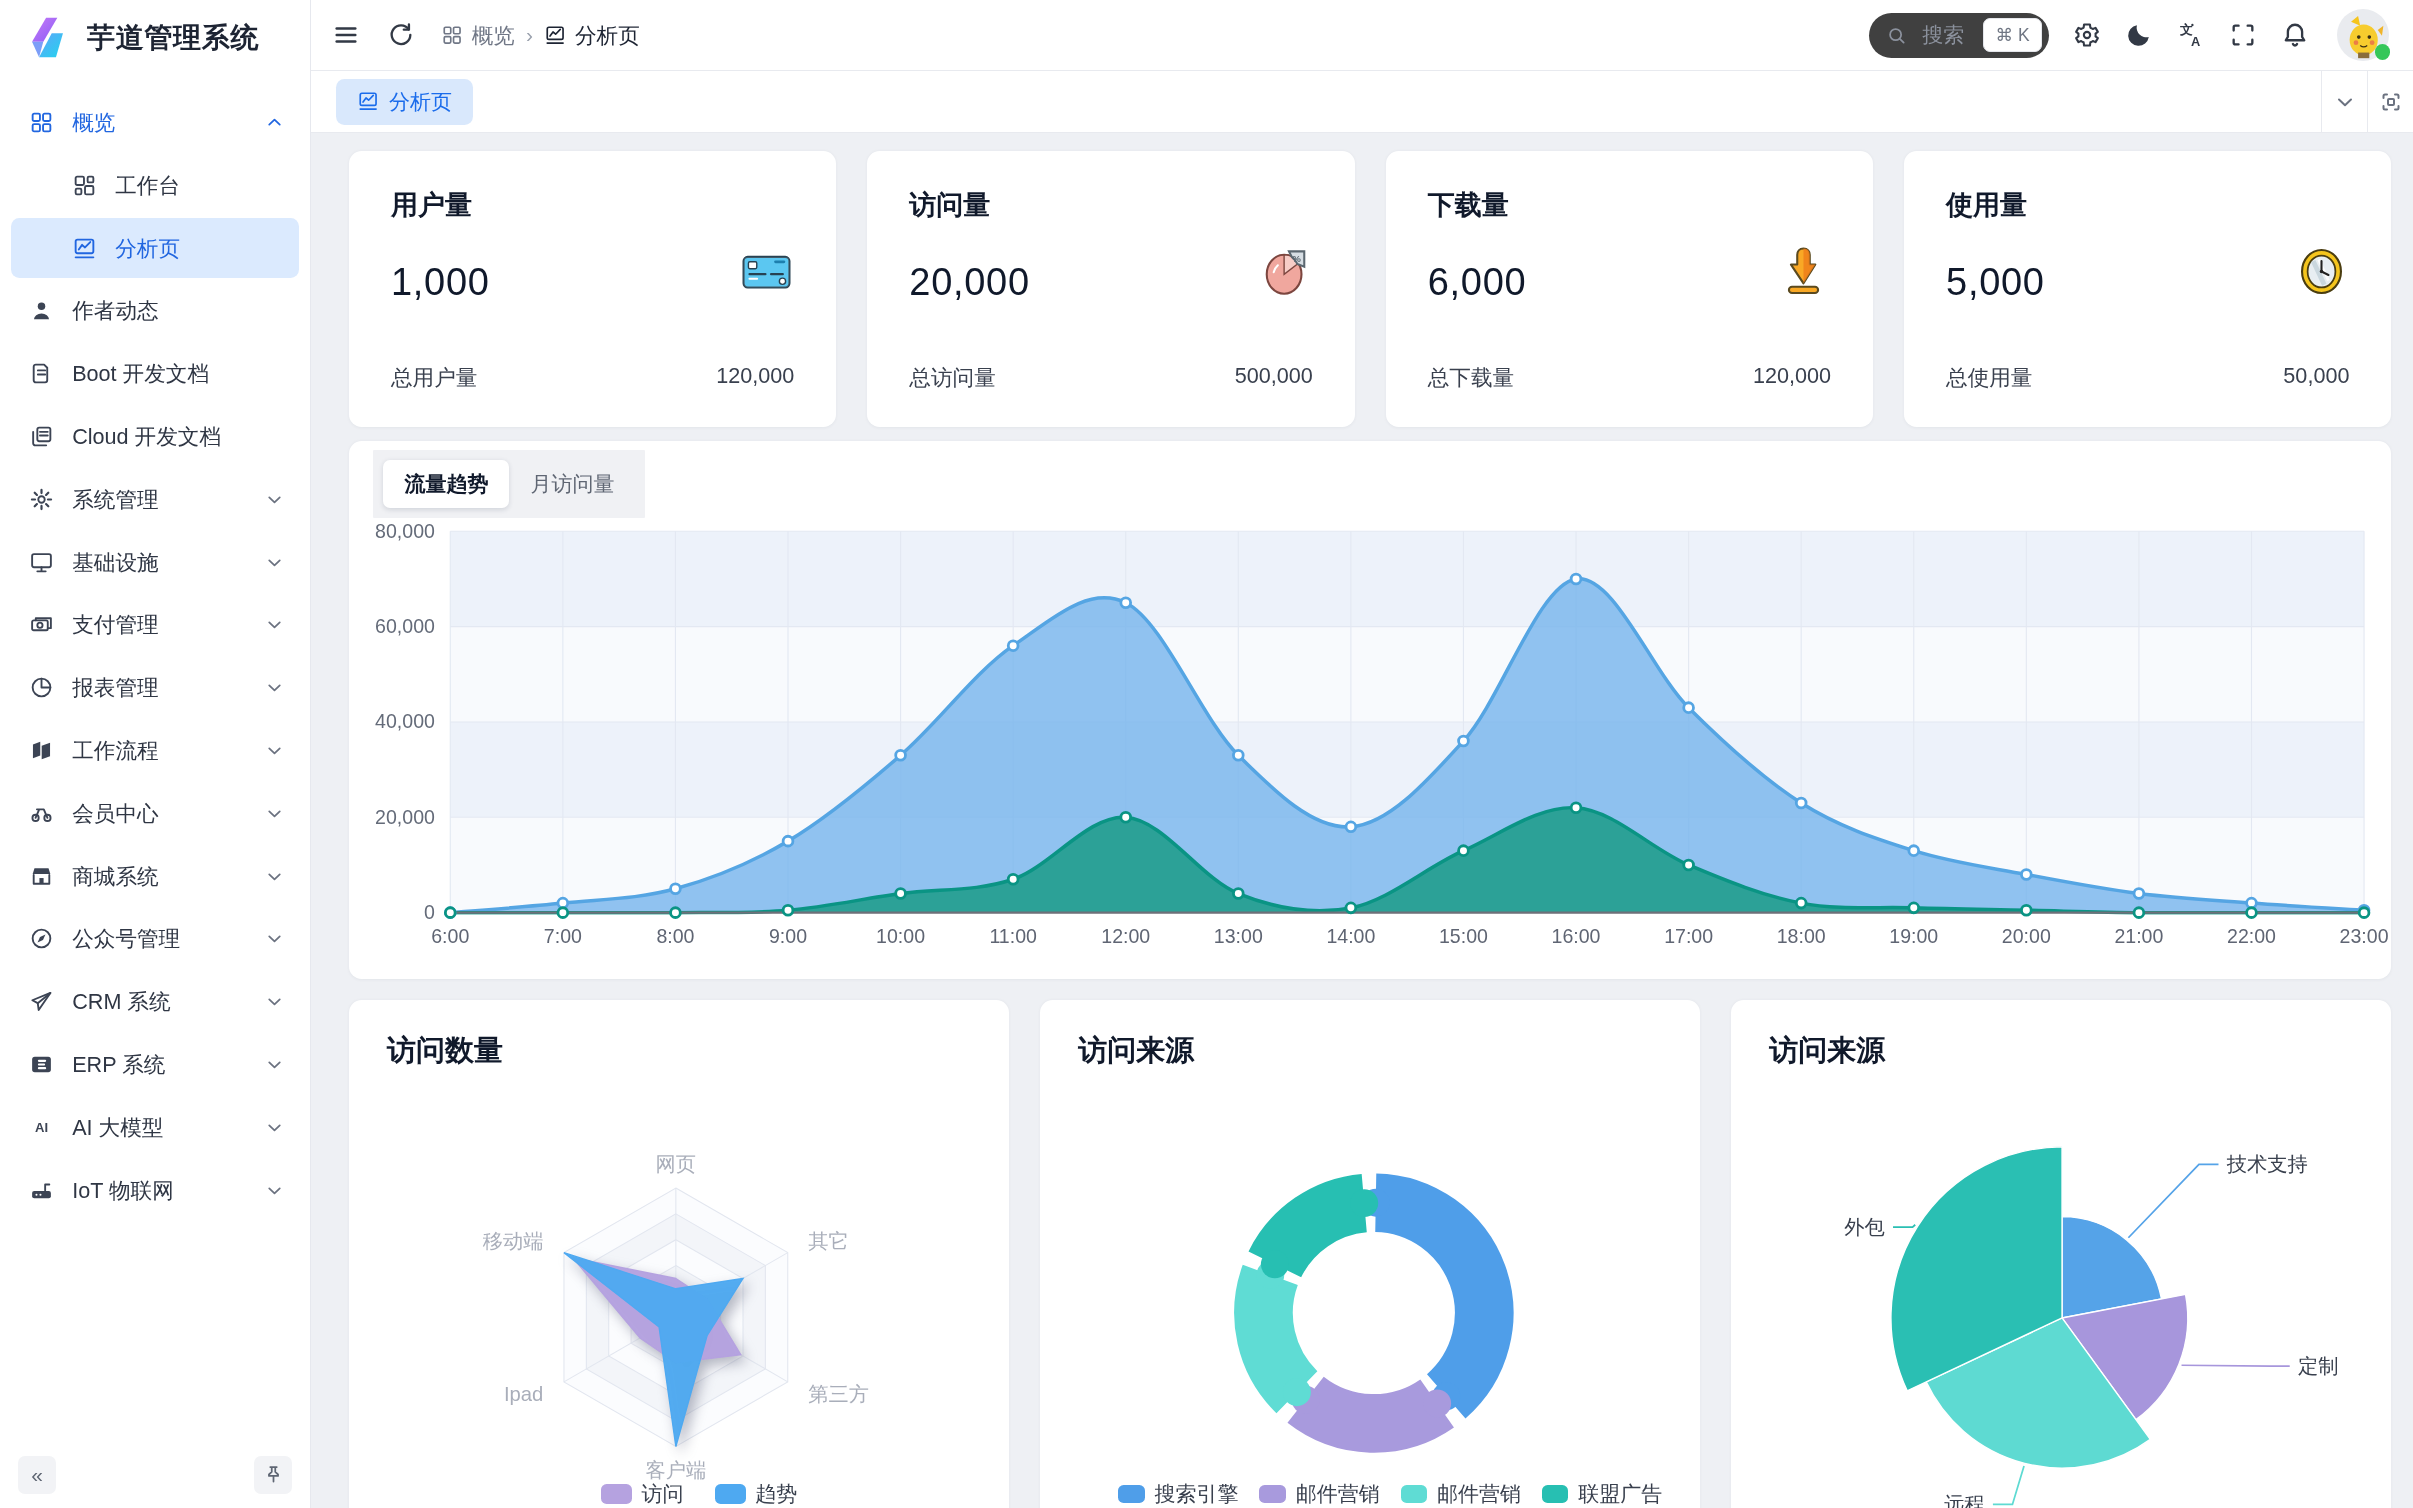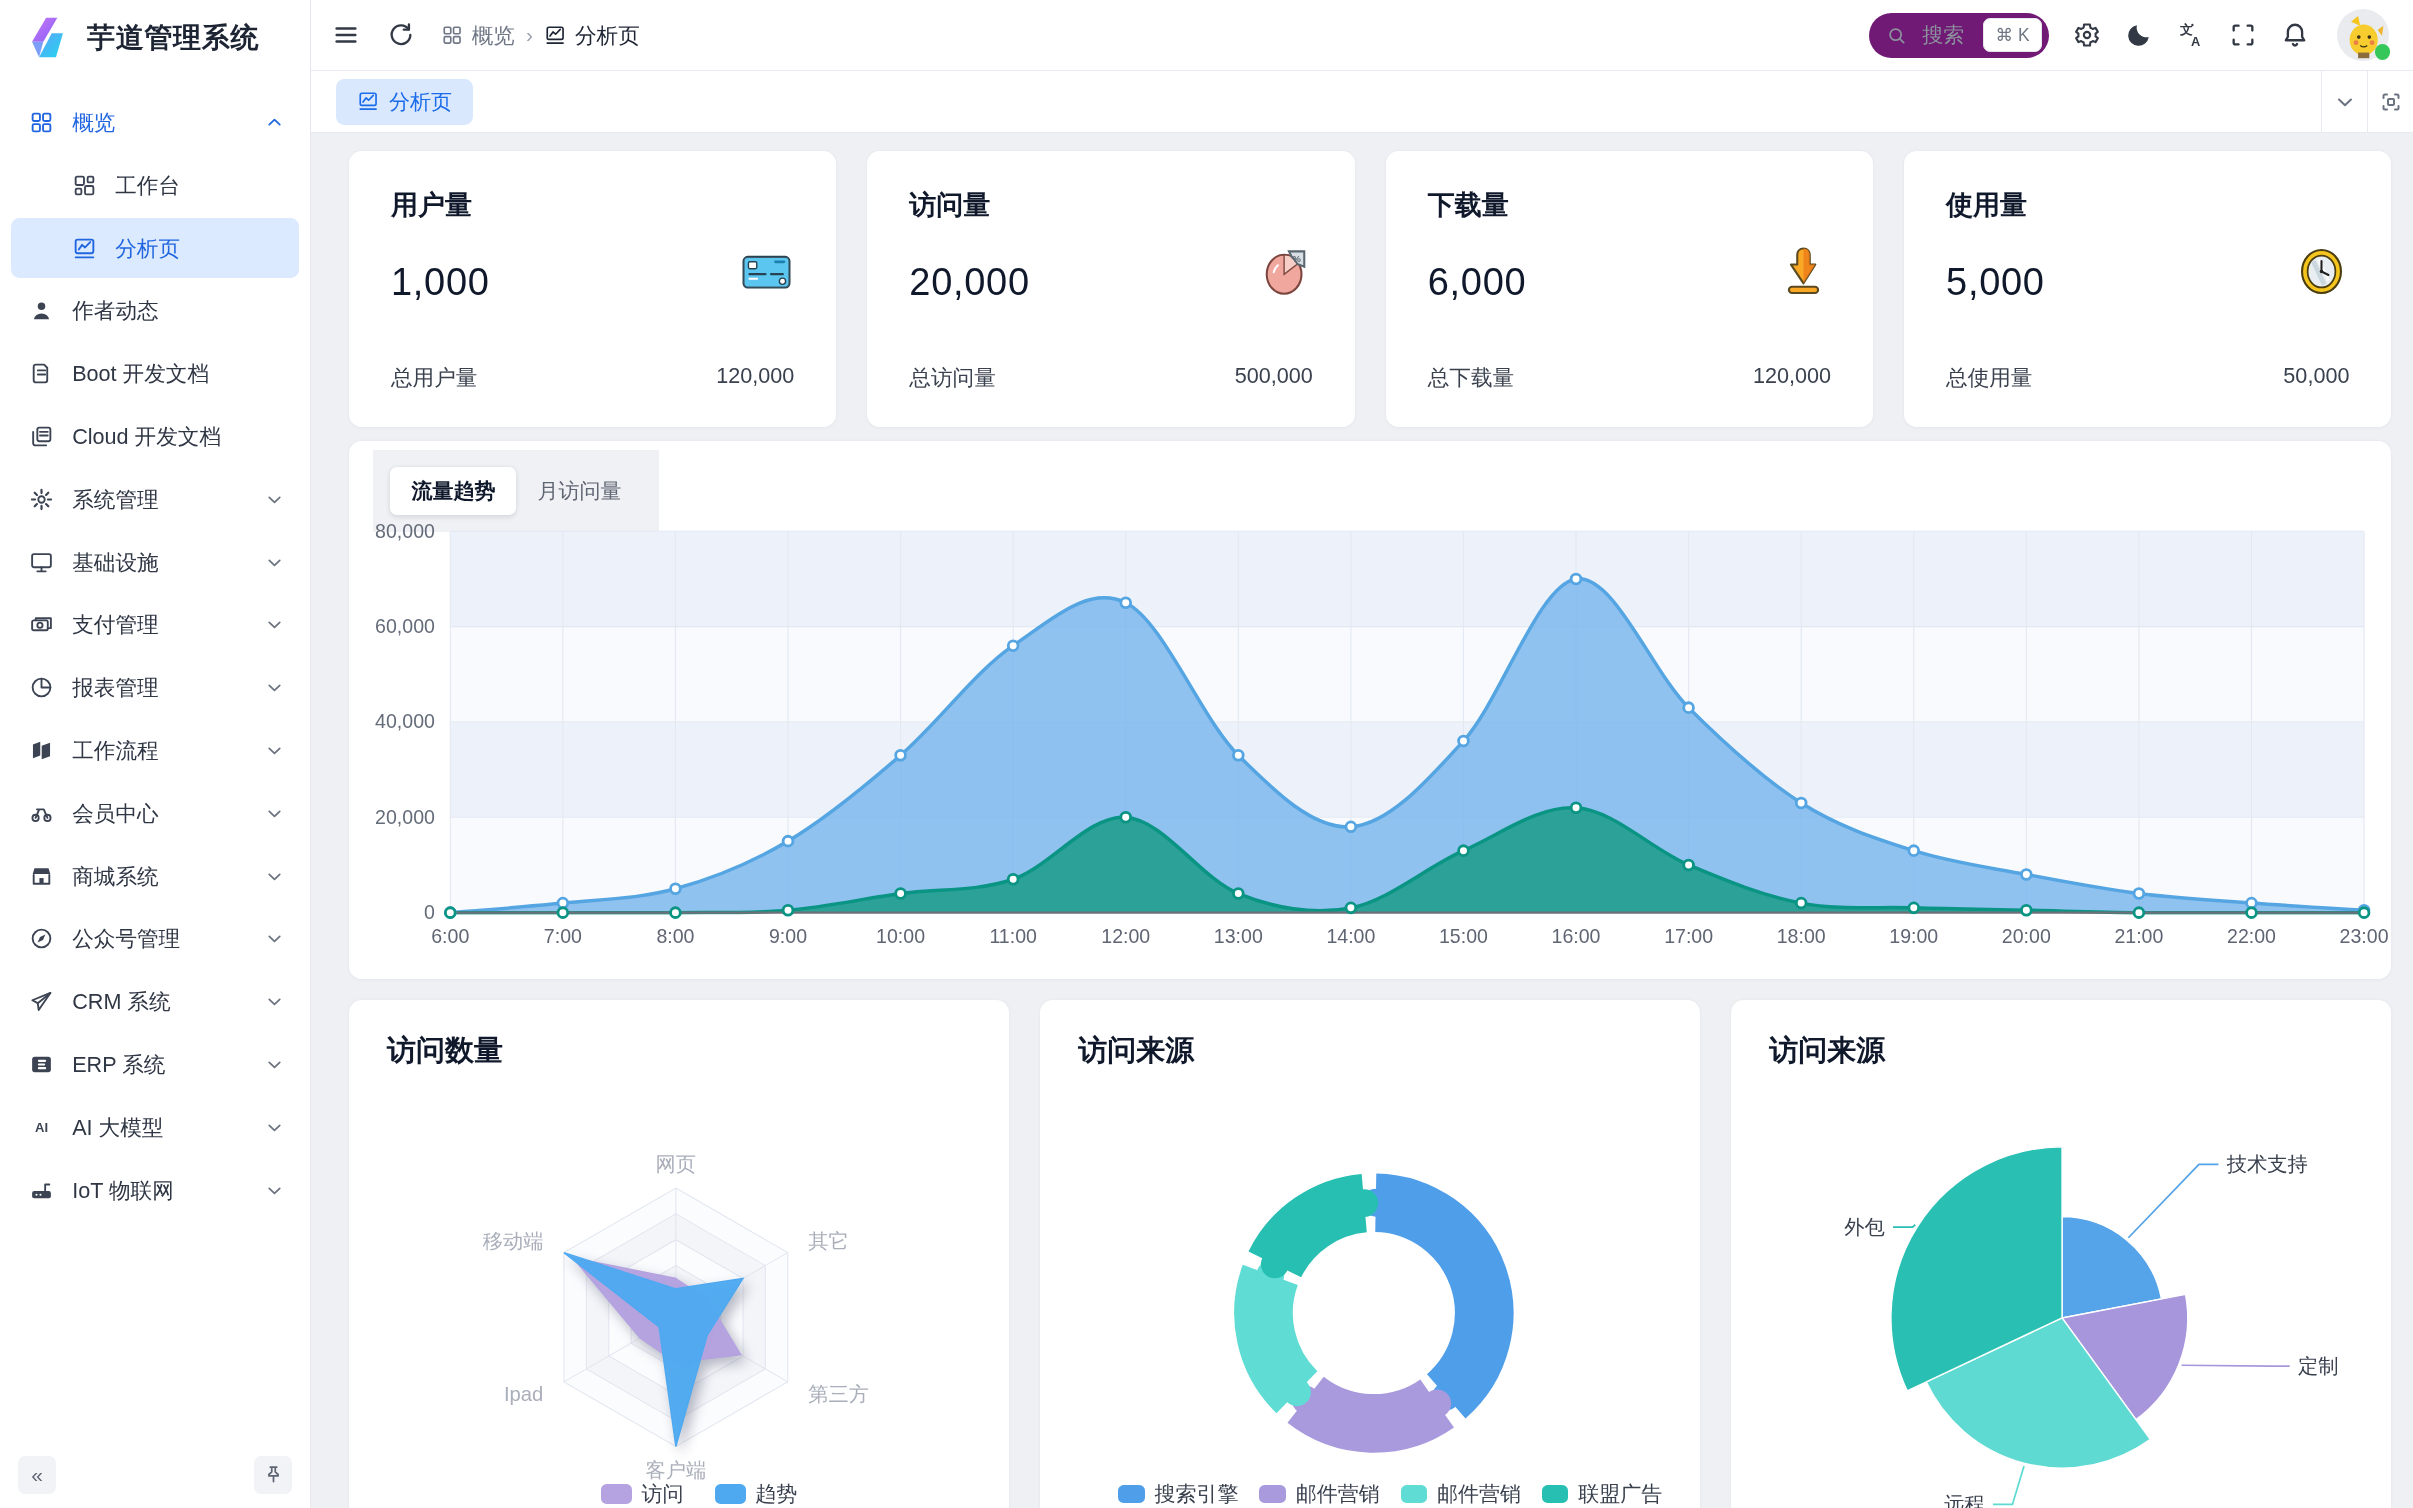--- a/index.html
+++ b/index.html
@@ -52,21 +52,21 @@
   .tb-iconbtn svg{width:28px;height:28px}
   .breadcrumb{display:flex;align-items:center;gap:11.2px;font-size:21.6px}
   .bc-item{display:flex;align-items:center;gap:8.4px;cursor:pointer}
   .bc-item .bc-ic{width:22.3px;height:22.3px;display:flex}
   .bc-item .bc-ic svg{width:22.3px;height:22.3px}
   .bc-dim{color:#707786}
   .bc-cur{color:#1d2433}
   .bc-sep{color:#9aa1ad;font-size:21px}
   .tb-right{display:flex;align-items:center;gap:24px}
   .search-pill{
-    display:flex;align-items:center;gap:15px;background:#701a75;border-radius:24px;
+    display:flex;align-items:center;gap:15px;background:#404040;border-radius:24px;
     height:45px;padding:0 7px 0 17px;cursor:pointer;min-width:147px;
   }
   .search-pill .sp-ic{width:21px;height:21px;color:#8b919d}
   .search-pill .sp-ic svg{width:21px;height:21px}
   .sp-text{font-size:21px;color:#8b919d}
   .sp-kbd{
     background:#fff;border:0.7px solid #e4e6eb;border-radius:7px;font-size:17.5px;color:#6f7683;
     padding:5.6px 11.2px;margin-left:4.2px;white-space:nowrap;
   }
   .avatar-wrap{position:relative;width:52px;height:52px;margin-left:4.2px;cursor:pointer}
@@ -97,21 +97,21 @@
   .stats-row{display:grid;grid-template-columns:repeat(4,1fr);gap:31px;height:276px;margin-bottom:14px}
   .stat-card{position:relative;background:#fff;border-radius:12.6px;box-shadow:0 0.7px 3.5px rgba(20,30,60,.05)}
   .stat-title{position:absolute;left:42px;top:36px;font-size:27px;font-weight:700;color:#10192b}
   .stat-value{position:absolute;left:42px;top:110px;font-size:38px;color:#10192b;letter-spacing:0.7px}
   .stat-ic{position:absolute;right:41px;top:92px;width:57px;height:57px}
   .stat-ic svg{width:57px;height:57px}
   .stat-footer{position:absolute;left:42px;right:42px;bottom:35px;display:flex;justify-content:space-between;font-size:21.6px;color:#39404e}
   
   .trend-card{position:relative;background:#fff;border-radius:12.6px;height:538px;margin-bottom:21px;box-shadow:0 0.7px 3.5px rgba(20,30,60,.05)}
   .seg-group{
-    position:absolute;left:24.4px;top:9px;display:inline-flex;background:#f0f1f4;border-radius:1px;padding:17px;justify-content:space-between;
+    position:absolute;left:24.4px;top:9px;display:inline-flex;background:#f0f1f4;border-radius:1px;padding:10px;justify-content:space-between;
   }
   .seg-btn{
     border:none;background:none;font-size:21px;color:#5f6673;padding:9.8px 21px;border-radius:7px;cursor:pointer;white-space:nowrap;
   }
   .seg-btn.active{background:#fff;color:#10192b;font-weight:700;box-shadow:0 1.4px 5.6px rgba(30,40,70,.14)}
   .trend-svg{position:absolute;left:0;top:70px}
   
   .bottom-row{display:grid;grid-template-columns:repeat(3,1fr);gap:31px;height:545px}
   .bcard{position:relative;background:#fff;border-radius:12.6px;box-shadow:0 0.7px 3.5px rgba(20,30,60,.05);overflow:hidden}
   .bcard-title{position:absolute;left:38px;top:31px;font-size:29px;font-weight:700;color:#10192b}

